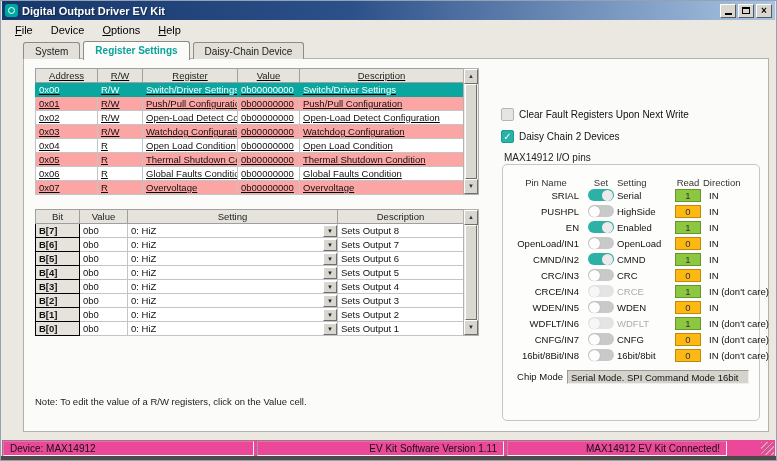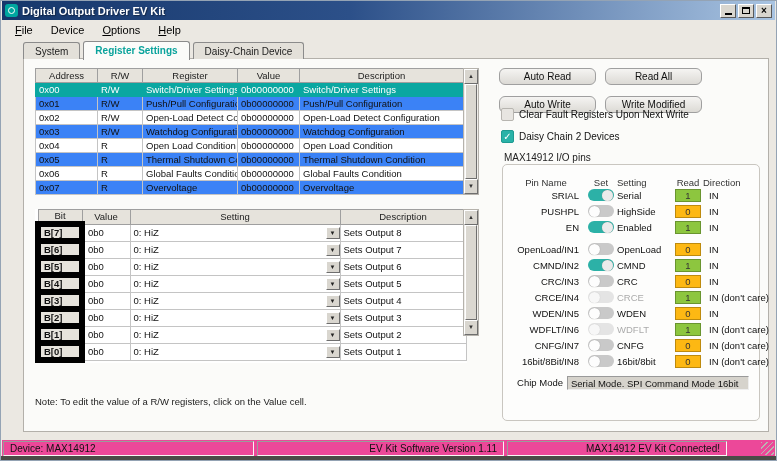--- a/index.html
+++ b/index.html
@@ -38,23 +38,23 @@
   .panel { position:absolute; left:22px; top:57px; width:746px; height:374px;
     background:#fbfbf9; border:1px solid #b3b0aa; }
 
   
   table.grid { position:absolute; border-collapse:collapse; font-size:9.5px; background:#fff;
     table-layout:fixed; }
   .grid th { background:#e6e3dc; border:1px solid #9f9f9f; font-weight:normal; height:14px;
     padding:0 2px; color:#222; overflow:hidden; white-space:nowrap; }
   .grid td { border:1px solid #c4c4c4; height:14px; padding:0 3px; white-space:nowrap;
     overflow:hidden; color:#111; }
-  tr.alt td { background:#3b82f6; }
+  tr.alt td { background:#fca5a5; }
   tr.sel td { background:#0aa7a1; color:#fff; border-color:#0aa7a1; }
-  td.bit-cell { background:#e6e3dc; font-weight:bold; border:6px solid #000000; }
+  td.bit-cell { background:#e6e3dc; font-weight:bold; border:1px solid #000000; }
   td.combo-cell { padding:0; }
   .combo { display:flex; align-items:center; justify-content:space-between; height:100%; background:#fff; }
   .combo-text { padding-left:3px; }
   .combo-arrow { width:14px; height:12px; background:#d9d6cf; border:1px solid;
     border-color:#fff #6e6e6e #6e6e6e #fff; font-size:6px; line-height:11px; text-align:center;
     color:#222; flex:0 0 auto; }
 
   
   .vscroll { position:absolute; width:16px; background:#f0eeea; border:1px solid #b5b2ac; }
   .scroll-btn { height:15px; background:#d9d6cf; border:1px solid; border-color:#fff #6e6e6e #6e6e6e #fff;
@@ -83,21 +83,21 @@
     background:#fdfdfc; border:1px solid #c9c6c0; border-radius:5px; padding:6px 4px 0 4px; }
   .pin-grid { display:grid; grid-template-columns:78px 32px 56px 30px auto; align-items:center; height:16px; }
   .pin-head span { font-size:9.5px; color:#333;margin-top:6px; }
   .ph-name { text-align:center; }
   .ph-set { text-align:center; }
   .ph-read { text-align:center; }
   .pin-name { font-size:9.5px; text-align:right; padding-right:6px; white-space:nowrap; color:#111; }
   .pin-setting { font-size:9.5px; color:#111; white-space:nowrap; }
   .pin-setting.disabled { color:#ababab; }
   .pin-direction { font-size:9.5px; color:#111; white-space:nowrap; padding-left:6px; }
-  .gap-before { margin-top:6px; }
+  .gap-before { }
   .toggle { width:26px; height:12px; border-radius:6px; background:#c9c9c9; position:relative;
     margin:0 auto; }
   .toggle .knob { position:absolute; top:0.5px; left:1px; width:11px; height:11px; border-radius:50%;
     background:#fdfdfd; box-shadow:0 0 1px #888; }
   .toggle.on { background:#2cb1a7; }
   .toggle.on .knob { left:auto; right:1px; background:#ebebeb; }
   .toggle.disabled { background:#e4e4e4; }
   .toggle.disabled .knob { background:#f7f7f7; box-shadow:0 0 1px #bbb; }
   .read-box { width:26px; height:13px; margin:0 auto; text-align:center; font-size:9.5px;
     line-height:12px; color:#333; border:1px solid rgba(0,0,0,.25); }
@@ -152,21 +152,21 @@
     </div>
 
   <div class="tabs">
       <div class="tab">System</div>
       <div class="tab active">Register Settings</div>
       <div class="tab">Daisy-Chain Device</div>
     </div>
 
   <div class="panel">
 
-    <table class="grid" id="reg-table" style="left:11px; top:9px; width:428px;">
+    <table class="grid" id="reg-table" style="left:11px; top:9px; width:428px;text-decoration:underline;">
       <colgroup>
           <col style="width:62px">
           <col style="width:45px">
           <col style="width:95px">
           <col style="width:62px">
           <col style="width:164px">
         </colgroup>
       <thead id="reg-head">
           <tr>
             <th>Address</th>
@@ -348,26 +348,20 @@
         </tbody>
     </table>
     <div class="vscroll" style="left:439px; top:150px; height:127px;">
       <div class="scroll-btn">▲</div>
       <div class="scroll-thumb"></div>
       <div class="scroll-btn down">▼</div>
     </div>
 
     <div class="note">Note: To edit the value of a R/W registers, click on the Value cell.</div>
 
-    <div class="actions" id="actions">
-        <div class="btn">Auto Read</div>
-        <div class="btn">Read All</div>
-        <div class="btn">Auto Write</div>
-        <div class="btn">Write Modified</div>
-      </div>
 
     <div class="cb-col" id="cb-col">
         <div class="cb-row">
           <div class="cb"></div>
           <span class="cb-label">Clear Fault Registers Upon Next Write</span>
         </div>
         <div class="cb-row">
           <div class="cb checked">✓</div>
           <span class="cb-label">Daisy Chain 2 Devices</span>
         </div>

